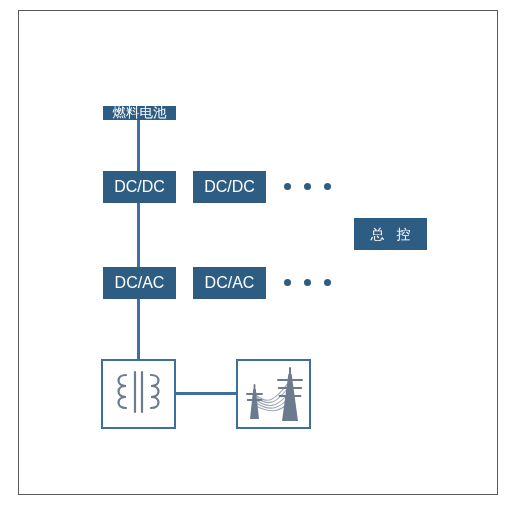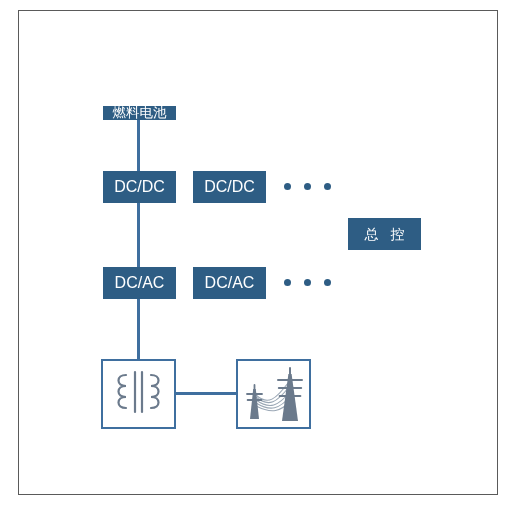--- a/index.html
+++ b/index.html
@@ -42,20 +42,21 @@
     box-sizing: border-box;
     white-space: nowrap;
   }
   .block.cjk {
     font-size: 13.5px;
   }
   .block.master {
     font-size: 14px;
     letter-spacing: 4px;
     text-indent: 4px;
+    margin-left: 6px;
   }
   
   .symbolbox {
     position: absolute;
     background: #ffffff;
     border: 2px solid #3f6f9f;
     box-sizing: border-box;
   }
   
   .conn {

